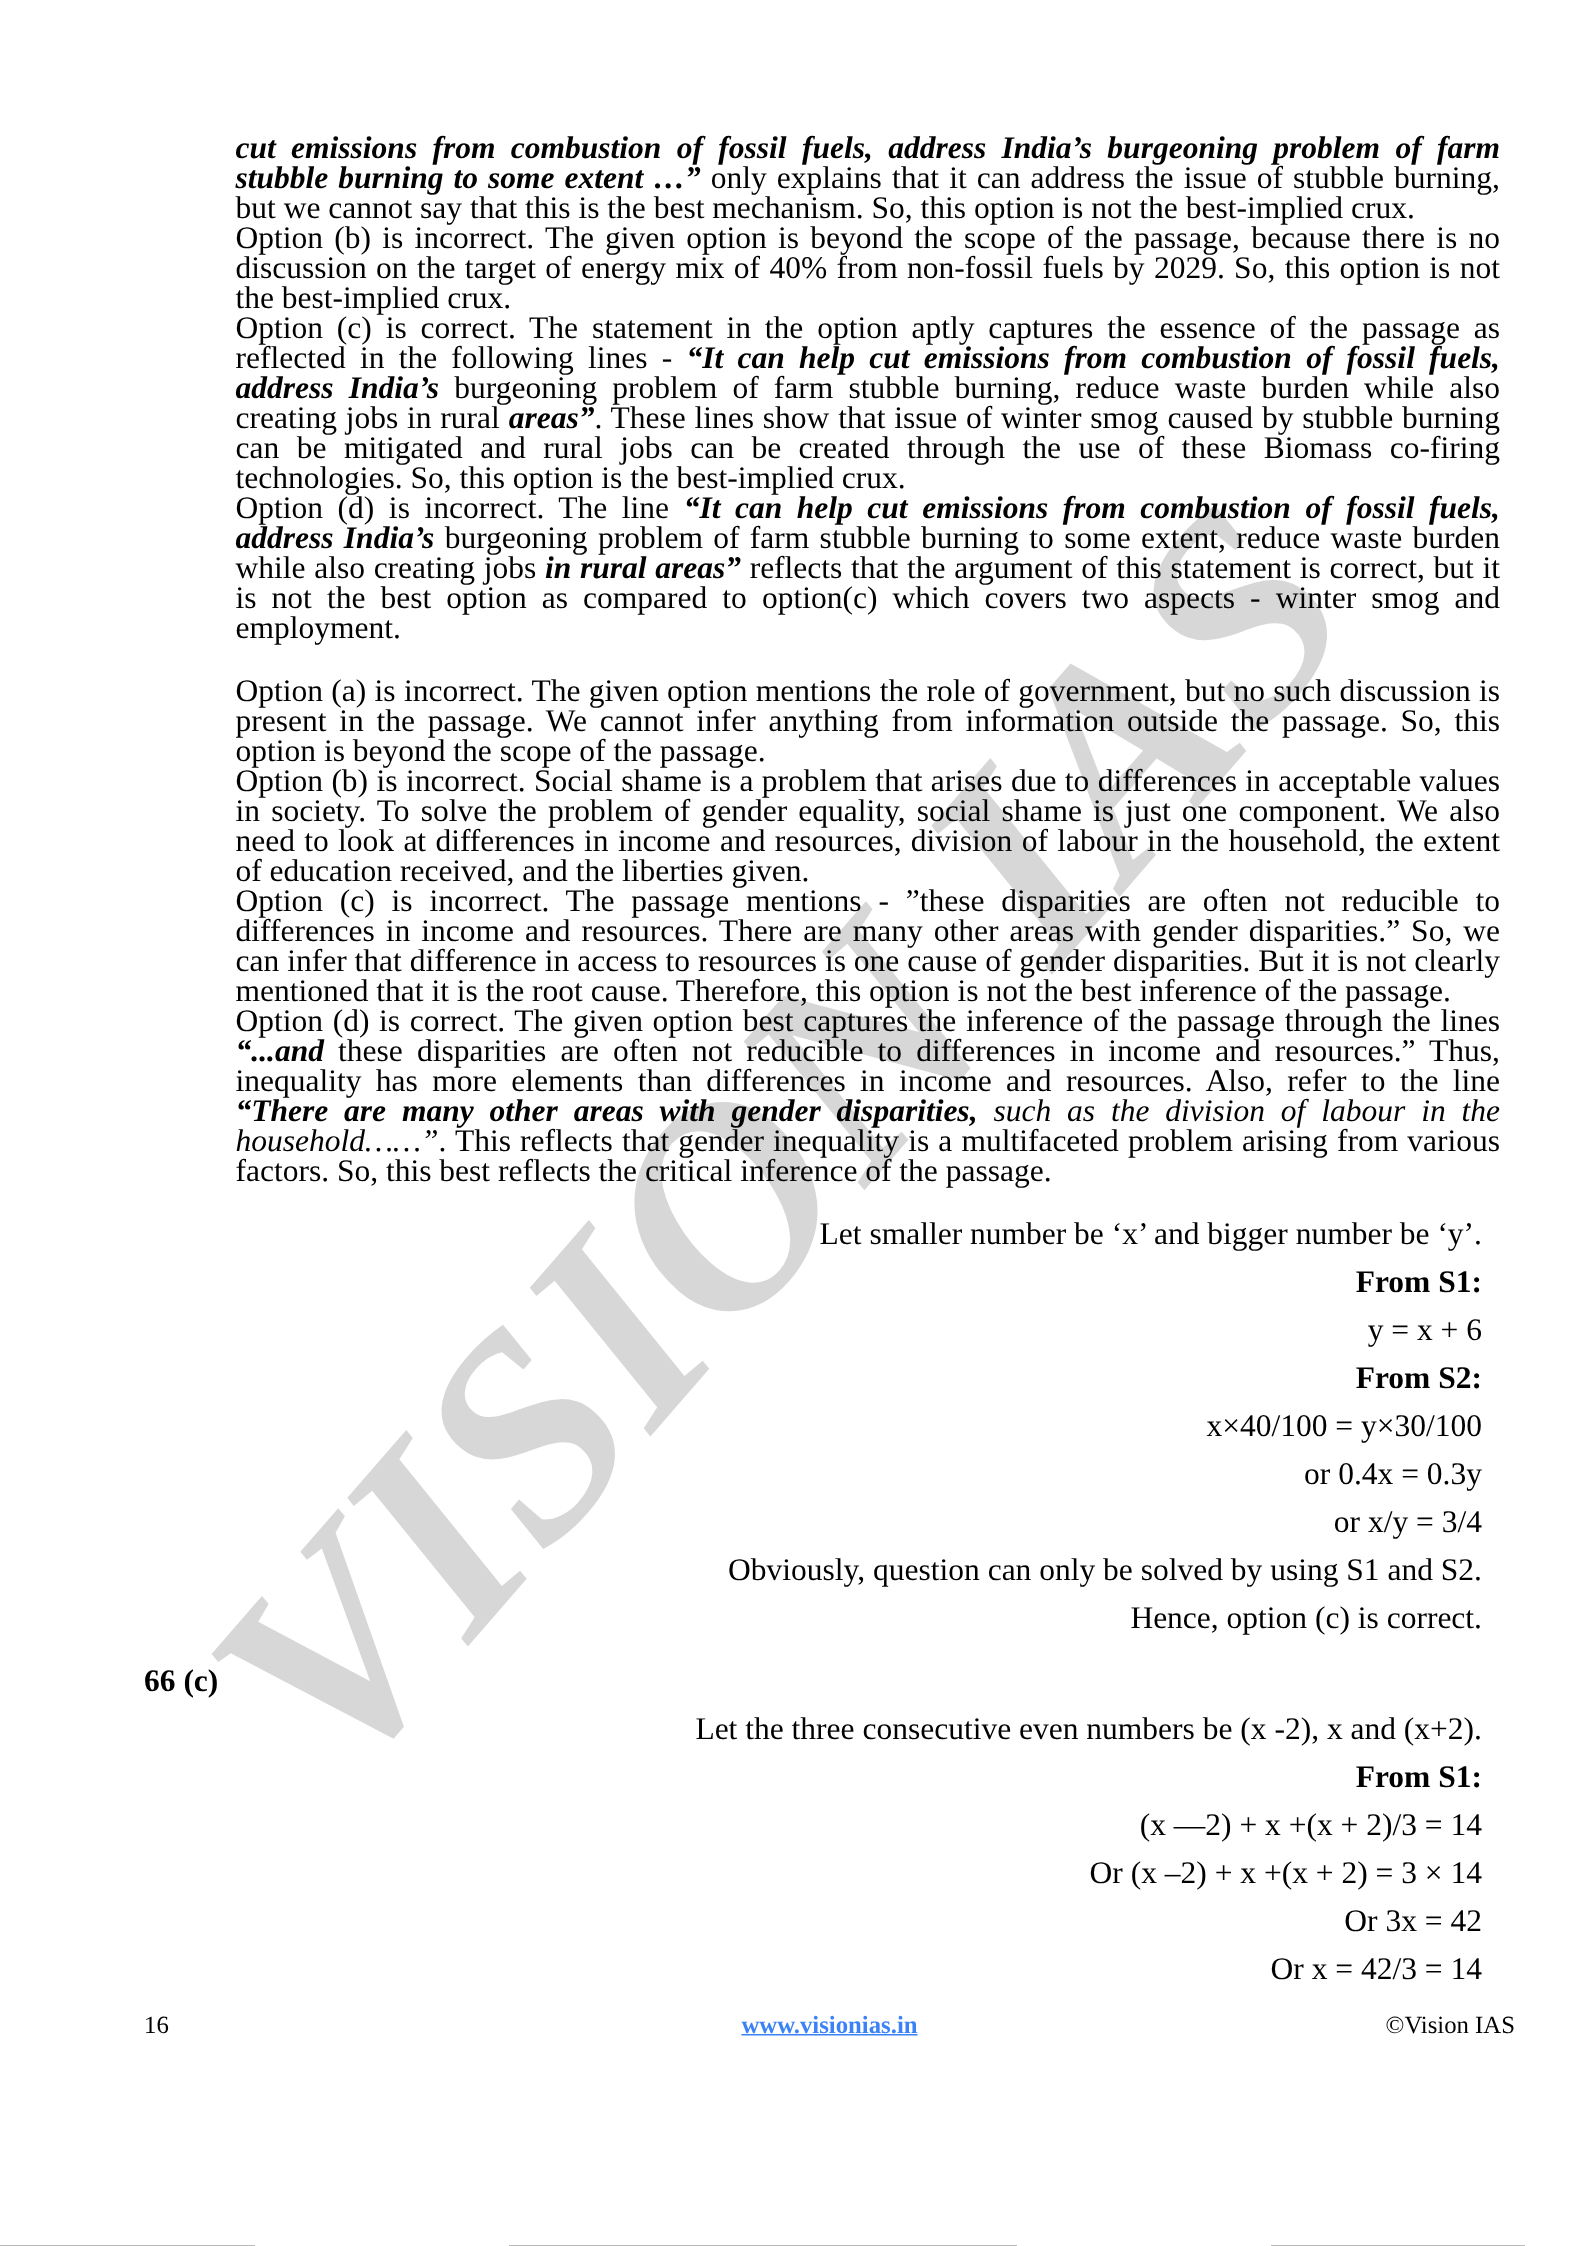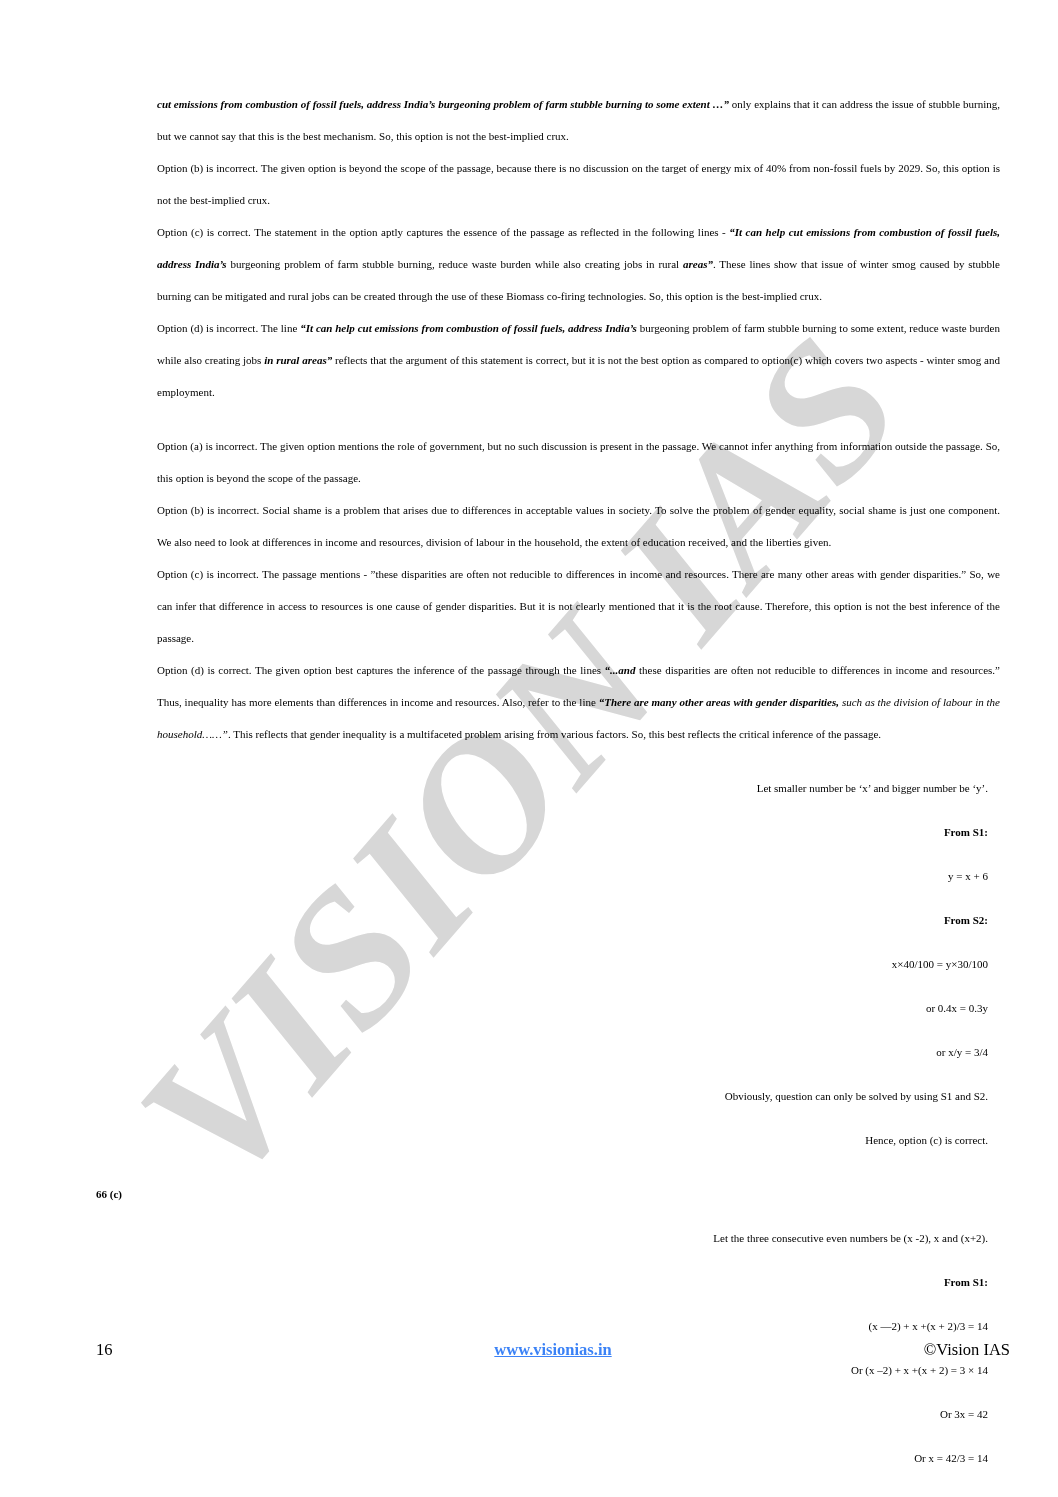--- a/index.html
+++ b/index.html
@@ -25,22 +25,22 @@
     letter-spacing: 2px;
     color: #d7d7d7;
     white-space: nowrap;
     z-index: 0;
     user-select: none;
   }
   .content {
     position: relative;
     z-index: 1;
     padding: 88px 58px 0 96px;
-    font-size: 11px;
-    line-height: 32px;
+    font-size: 21px;
+    line-height: 20px;
   }
   .qsection { margin: 0; }
   .qsection + .qsection { margin-top: 22px; }
   .qnum {
     font-weight: bold;
     text-align: left;
   }
   .qbody { margin-left: 61px; }
   .para {
     margin: 0;

